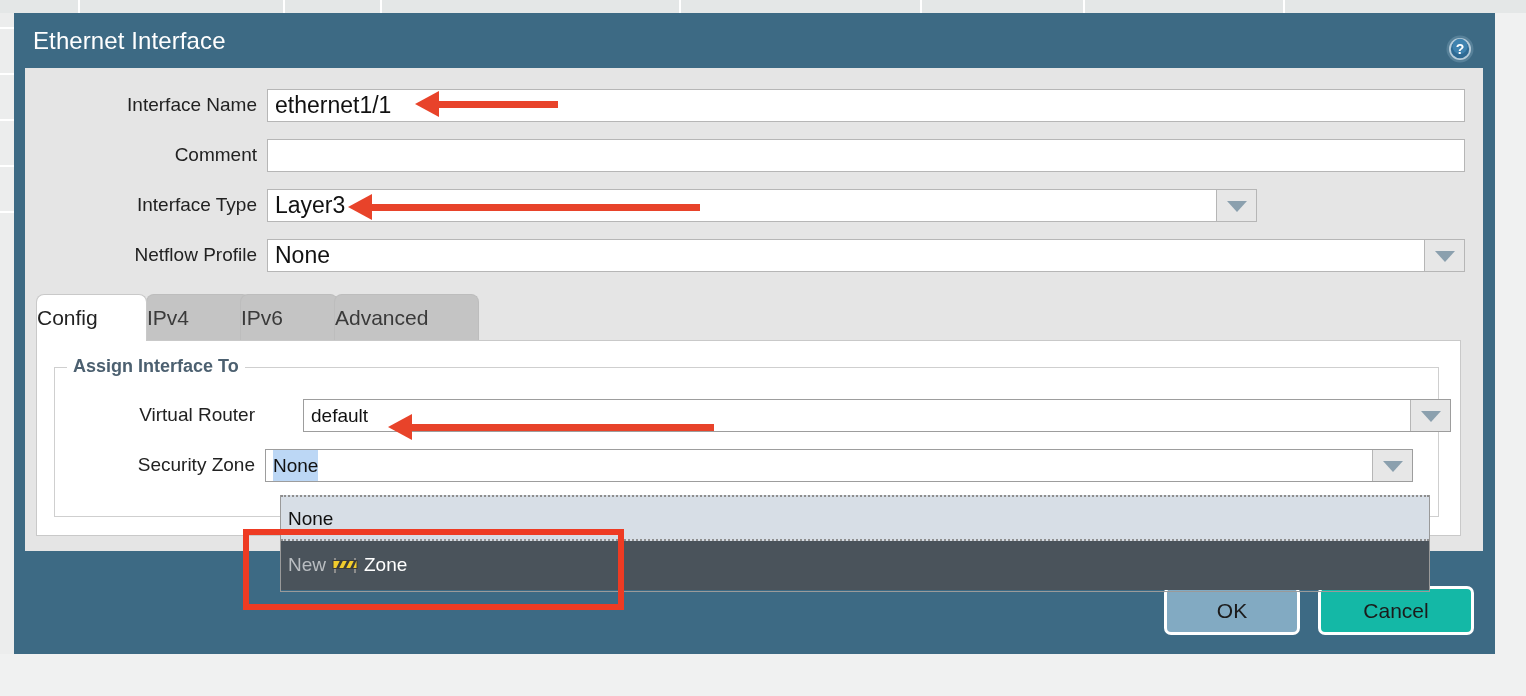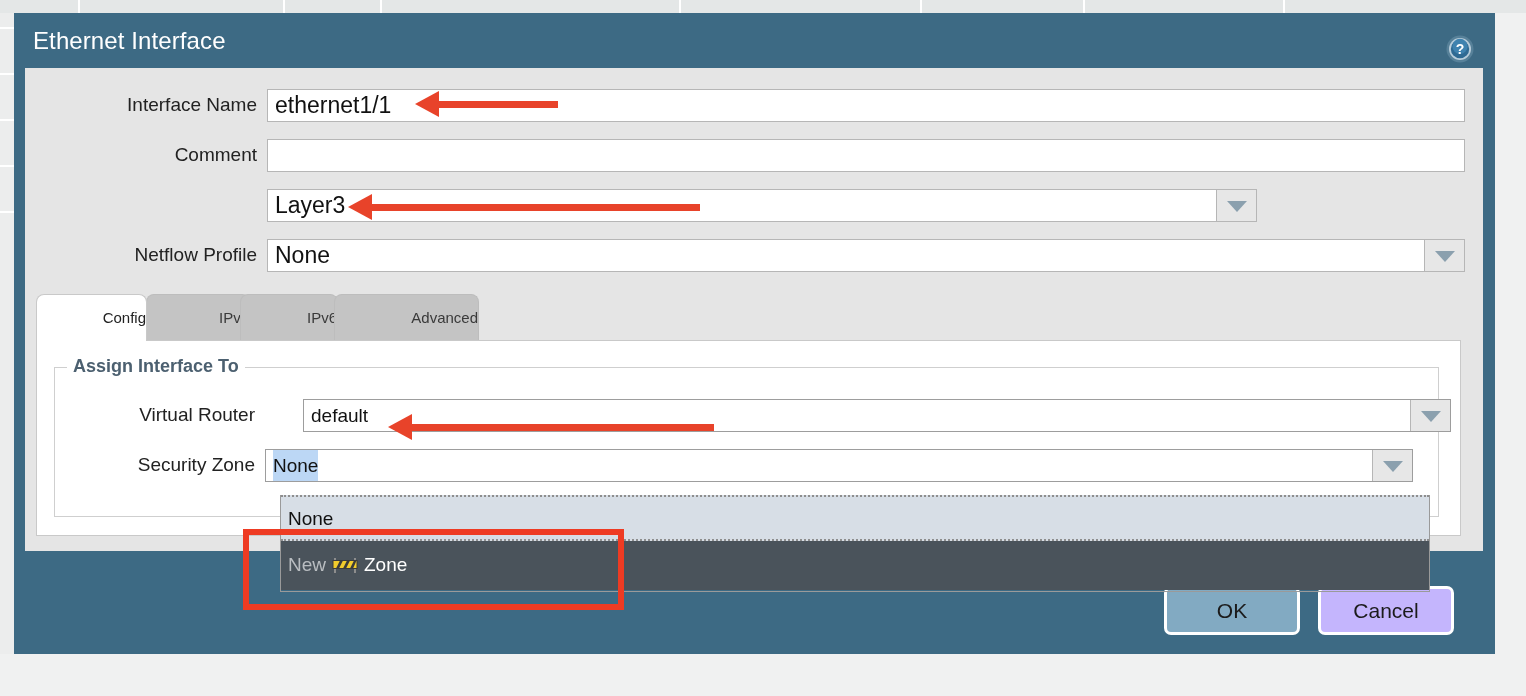--- a/index.html
+++ b/index.html
@@ -151,23 +151,23 @@
     left: 11px;
     top: 226px;
     height: 47px;
   }
   .tab {
     position: absolute;
     top: 0;
     height: 47px;
     border-radius: 8px 8px 0 0;
     box-sizing: border-box;
-    font-size: 15px;
+    font-size: 21px;
     line-height: 45px;
-    text-align: right;
+    text-align: left;
     color: #3a3a3a;
     background: #c4c4c4;
     border: 1px solid #bdbdbd;
     border-bottom: none;
   }
   .tab.active {
     background: #ffffff;
     color: #222222;
     border: 1px solid #c9c9c9;
     border-bottom: none;
@@ -314,22 +314,22 @@
     color: #1b1b1b;
     z-index: 10;
   }
   #btn-ok {
     left: 1150px;
     width: 136px;
     background: #82aac2;
   }
   #btn-cancel {
     left: 1304px;
-    width: 136px;
-    background: #c4b5fd;
+    width: 156px;
+    background: #14b8a6;
   }
 
   
   .annot-arrow {
     position: absolute;
     z-index: 60;
     height: 26px;
   }
   .annot-arrow .shaft {
     position: absolute;
@@ -404,20 +404,21 @@
     </div>
 
     <div class="form-row" style="top:68px; width:1440px;">
       <div class="form-label">Comment</div>
       <div class="form-field" style="width:1198px;">
         <span class="field-text"></span>
       </div>
     </div>
 
     <div class="form-row" style="top:118px; width:1440px;">
+      <div class="form-label">Interface Type</div>
       <div class="form-field" style="width:990px;">
         <span class="field-text">Layer3</span>
         <span class="select-arrow-box">
           <span class="tri-down"></span>
         </span>
       </div>
     </div>
 
     <div class="form-row" style="top:168px; width:1440px;">
       <div class="form-label">Netflow Profile</div>

